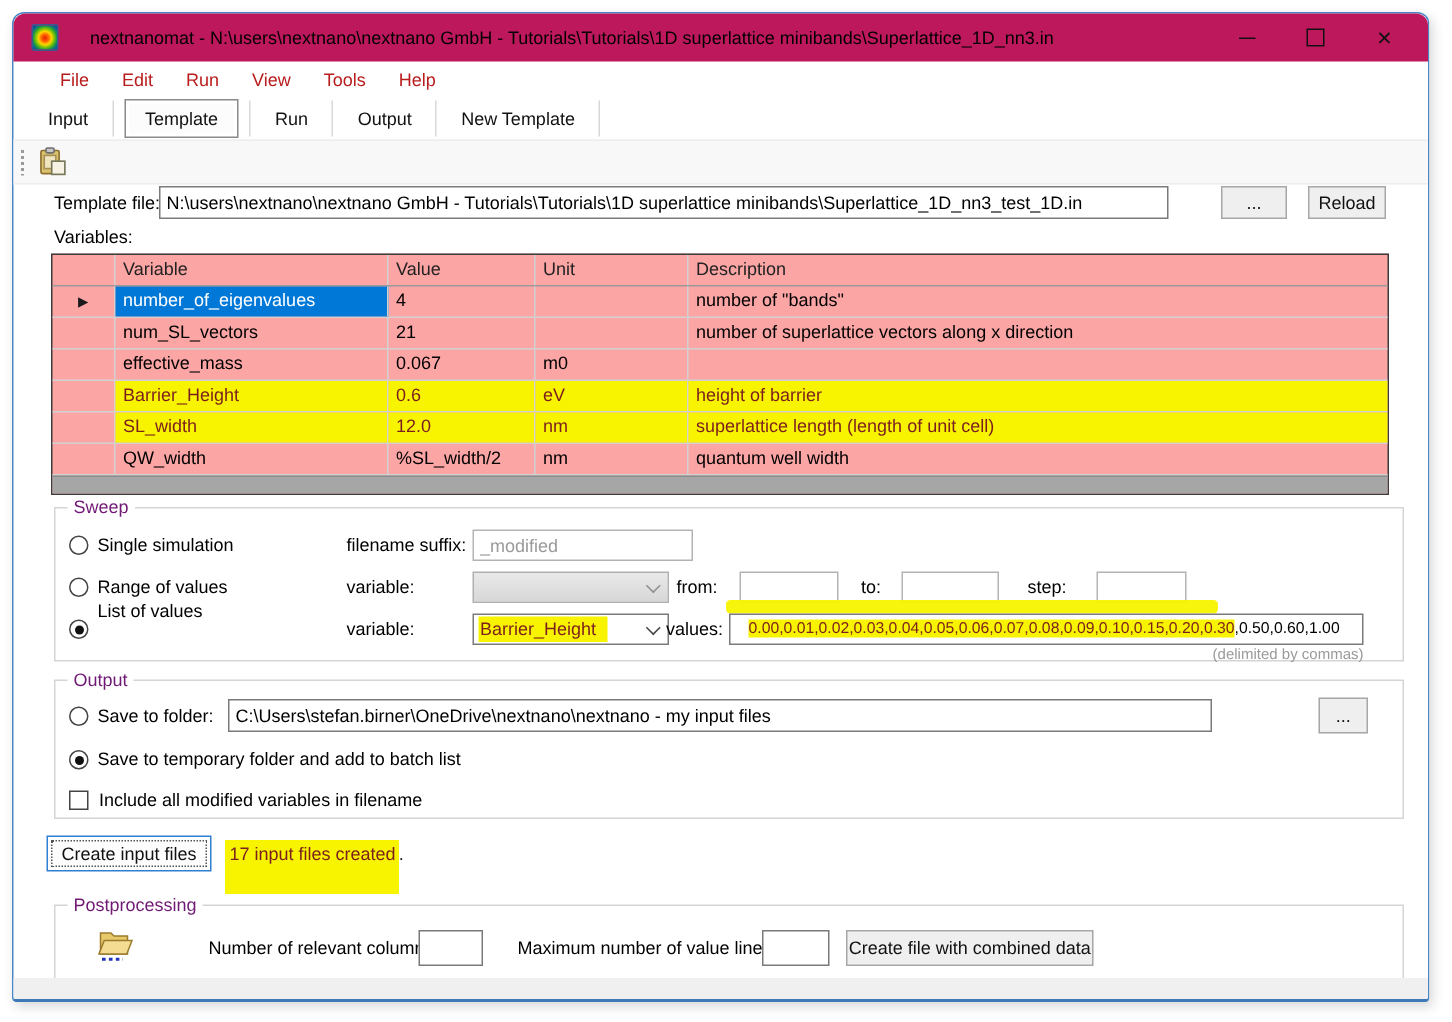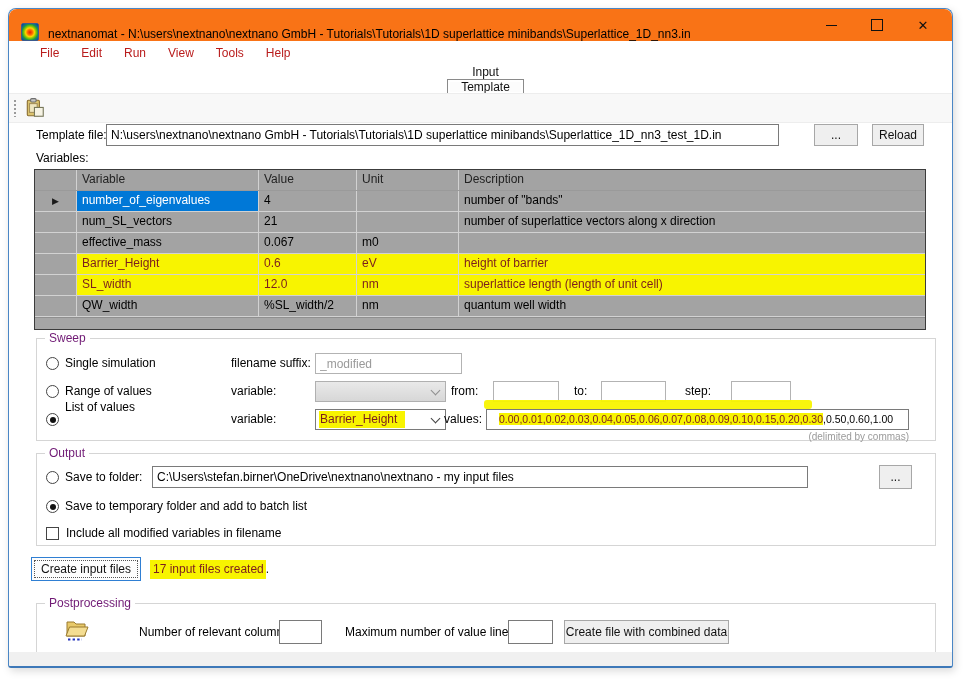--- a/index.html
+++ b/index.html
@@ -5,34 +5,34 @@
   html,body{margin:0;padding:0;background:#fff;}
   body{font-family:"Liberation Sans",sans-serif;font-size:12px;color:#000;}
   .stage{position:relative;width:968px;height:681px;background:#fff;overflow:hidden;}
   .window{position:absolute;left:8px;top:8px;width:943px;height:657px;background:#fff;
     border:1px solid #4a86c5;border-bottom:2px solid #3d78b8;border-radius:8px 8px 3px 3px;
     box-shadow:2px 3px 8px rgba(0,0,0,.15);}
   .abs{position:absolute;}
   .lbl{position:absolute;white-space:nowrap;line-height:21px;}
 
   
-  .titlebar{position:absolute;left:0;top:0;right:0;height:32px;display:flex;align-items:flex-end;border-radius:8px 8px 0 0;background:#f97316;}
+  .titlebar{position:absolute;left:0;top:0;right:0;height:32px;display:flex;align-items:center;border-radius:8px 8px 0 0;background:#be185d;gap:12px;}
   .app-icon{width:16px;height:16px;margin:0 9px 0 12px;border-radius:2px;border:1px solid #3b5b8e;flex:0 0 auto;
     background:radial-gradient(circle at 50% 52%, #e82000 0%, #ff6a00 22%, #ffd400 38%, #8cc800 52%, #1f9a40 68%, #0b5aa0 86%, #083a78 100%);}
   .title-text{flex:1;font-size:12px;white-space:nowrap;overflow:hidden;}
   .wincontrols{display:flex;height:100%;margin-right:6px;}
   .winbtn{width:46px;height:100%;display:flex;align-items:center;justify-content:center;cursor:default;}
   .min-glyph{width:11px;height:1px;background:#111;display:block;}
   .max-glyph{width:10px;height:10px;border:1px solid #111;display:block;}
   .close-glyph{font-size:13px;line-height:1;color:#111;}
 
   
   .menubar{position:absolute;left:0;top:32px;right:0;height:24px;display:flex;align-items:center;padding-left:20px;}
   .menu-item{padding:0 11px;height:100%;display:flex;align-items:center;color:#b91c1c;}
-  .tabstrip{position:absolute;left:0;top:56px;right:0;height:28px;display:flex;align-items:center;padding-left:10px;flex-direction:column;}
+  .tabstrip{position:absolute;left:0;top:56px;right:0;height:28px;display:flex;align-items:center;padding-left:10px;}
   .tab{padding:0 13px;height:24px;display:flex;align-items:center;color:#111;}
   .tab.active{border:1px solid #8a8a8a;background:#fcfcfc;margin:0 4px;box-shadow:inset 0 0 0 2px #fff;}
   .tab-sep{width:1px;height:24px;background:#d8d8d8;margin:0 3px;}
   .toolbar{position:absolute;left:0;top:84px;right:0;height:28px;background:#f8f8f8;border-top:1px solid #ededed;border-bottom:1px solid #ededed;}
   .grip{position:absolute;left:5px;top:6px;width:2px;height:17px;
     background-image:repeating-linear-gradient(to bottom,#9a9a9a 0 2px,transparent 2px 4px);}
 
   
   .tb{position:absolute;border:1px solid #7a7a7a;background:#fff;font:12px "Liberation Sans",sans-serif;
       padding:0 4px;box-sizing:border-box;color:#000;}
@@ -45,39 +45,39 @@
   .chk{position:absolute;width:13px;height:13px;border:1px solid #444;background:#fff;box-sizing:border-box;}
   .dd{position:absolute;border:1px solid #7a7a7a;background:#fff;box-sizing:border-box;line-height:19px;padding:0 18px 0 3px;
       white-space:nowrap;overflow:hidden;}
   .dd .chev{position:absolute;right:6px;top:5px;width:6px;height:6px;border-right:1.4px solid #444;border-bottom:1.4px solid #444;transform:rotate(45deg);}
   .dd.disabled{background:linear-gradient(#e9e9e9,#d7d7d7);border-color:#b0b0b0;}
   .gb{position:absolute;border:1px solid #d5d5d5;box-sizing:border-box;}
   .gb-title{position:absolute;top:-8px;left:8px;background:#fff;padding:0 4px;line-height:15px;color:#701a75;}
   .mark{background:#f8f400;color:#7b1e1e;}
 
   
-  .grid{position:absolute;left:25px;top:160px;width:892px;border:1px solid #3c3c3c;background:#a3a3a3;box-sizing:border-box;}
+  .grid{position:absolute;left:25px;top:160px;width:892px;border:1px solid #3c3c3c;background:#fca5a5;box-sizing:border-box;}
   .grow{display:flex;height:20px;border-bottom:1px solid #d2d2d2;}
   .grow.head{border-bottom:1px solid #9a9a9a;color:#222;}
   .gc{box-sizing:border-box;padding:0 5px;line-height:19px;border-right:1px solid #d2d2d2;overflow:hidden;white-space:nowrap;}
   .c0{width:42px;padding:0;text-align:center;font-size:9px;line-height:20px;color:#1a1a1a;}
   .c1{width:182px;} .c2{width:98px;} .c3{width:102px;} .c4{flex:1;border-right:none;}
   .sel-cell{background:#0078d7;color:#fff;}
   .yrow .c1,.yrow .c2,.yrow .c3,.yrow .c4{background:#f8f400;color:#7b1e1e;}
   .gscroll{height:11px;background:#a6a6a6;border-top:1px solid #8f8f8f;}
 
   .fakein{position:absolute;border:1px solid #7a7a7a;background:#fff;line-height:19px;padding:0 3px;box-sizing:border-box;
       white-space:nowrap;overflow:hidden;font-size:10.5px;letter-spacing:0;}
   .hint{position:absolute;font-size:10px;color:#9a9a9a;text-align:right;}
   .ystrip{position:absolute;background:#f8f400;border-radius:3px;opacity:.95;}
 
   .create-btn{position:absolute;left:22px;top:548px;width:110px;height:24px;background:#fdfdfd;border:1px solid #2f7fd3;
       display:flex;align-items:center;justify-content:center;box-sizing:border-box;outline:1px dotted #555;outline-offset:-4px;color:#111;}
   .status{position:absolute;left:141px;top:551px;line-height:19px;white-space:nowrap;}
-  .status .mark{padding:2px 2px 3px 3px;}
+  .status .mark{padding:2px 2px 20px 3px;}
   .status-dot{color:#1a1a1a;}
 
   .bottom-strip{position:absolute;left:0;right:0;bottom:0;height:14px;background:#f0f0f0;border-radius:0 0 2px 2px;}
 </style>
 </head>
 <body>
 
 <div class="stage">
   <div class="window">
 

